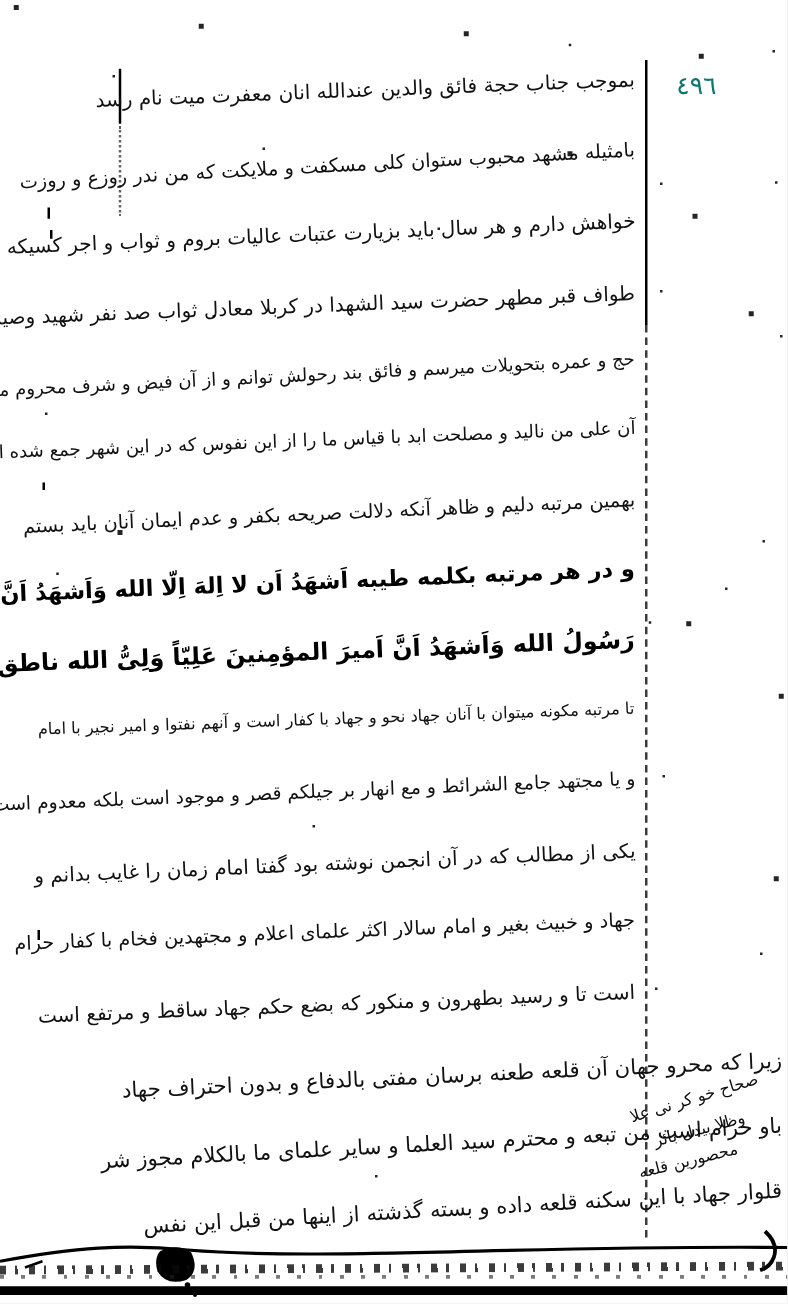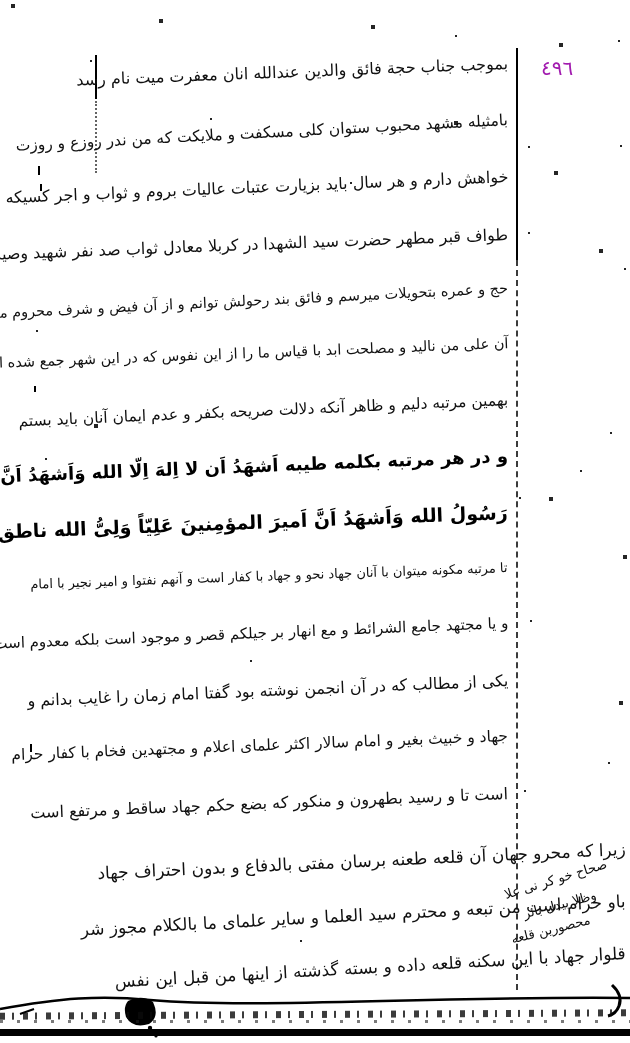--- a/index.html
+++ b/index.html
@@ -23,21 +23,21 @@
     line-height:1.1;
   }
   .line.emph{
     font-weight:bold;
     color:#000;
   }
   
   .folio{
     position:absolute;
     font-size:20px;
-    color:#a21caf;
+    color:#0f766e;
     letter-spacing:1px;
   }
   
   .rule{position:absolute;background:#000;}
   .rule-dashed{
     position:absolute;width:0;
     border-left:2px dashed #1a1a1a;
     opacity:.85;
   }
   .rule-dotted{

